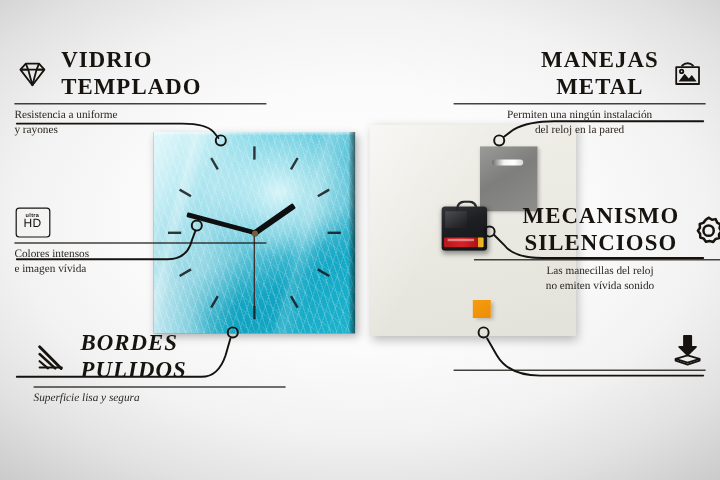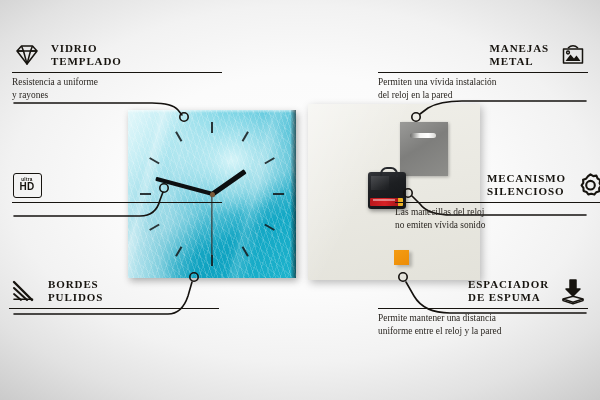--- a/index.html
+++ b/index.html
@@ -226,42 +226,42 @@
     box-shadow: 3px 2px 3px rgba(0,0,0,0.22);
   }
 
   
   .callout {
     position: absolute;
     z-index: 8;
     width: 210px;
   }
   .callout.left  { text-align: left;  }
-  .callout.right { text-align: left; }
+  .callout.right { text-align: center; }
 
   .callout-head {
     display: flex;
     align-items: center;
     gap: 9px;
   }
   .callout.right .callout-head {
     flex-direction: row-reverse;
   }
   .callout-icon {
     flex: 0 0 auto;
     width: 30px;
     height: 30px;
     display: flex;
     align-items: center;
     justify-content: center;
     color: #17140f;
   }
   .callout-title {
     font-family: "Liberation Serif", serif;
-    font-size: 11px;
+    font-size: 19px;
     font-weight: 700;
     letter-spacing: 0.9px;
     line-height: 1.16;
     color: #17140f;
     text-transform: uppercase;
     white-space: pre-line;
   }
   .callout-rule {
     height: 0;
     border-top: 1.4px solid #17140f;
@@ -273,21 +273,21 @@
     font-size: 9.4px;
     line-height: 1.34;
     color: #2b2722;
     margin-top: 3px;
     white-space: pre-line;
   }
 
   
   #callout-vidrio    { left: 12px;  top: 40px;  }
   #callout-impresion { left: 12px;  top: 170px; }
-  #callout-bordes    { left: 9px;  top: 276px; }
+  #callout-bordes    { left: 28px;  top: 276px; font-style: italic; }
   #callout-manejas   { left: 378px; top: 40px;  }
   #callout-mecanismo { left: 395px; top: 170px; }
   #callout-espaciado { left: 378px; top: 276px; }
 
   .hd-badge {
     width: 27px;
     height: 23px;
     border: 1.6px solid #17140f;
     border-radius: 3px;
     display: flex;
@@ -297,21 +297,21 @@
     line-height: 1;
   }
   .hd-badge .u {
     font-size: 4.6px;
     letter-spacing: 0.3px;
     font-family: "Liberation Sans", sans-serif;
     font-weight: 700;
   }
   .hd-badge .hd {
     font-size: 10px;
-    font-weight: 700;
+    font-weight: 400;
     font-family: "Liberation Sans", sans-serif;
     letter-spacing: 0.2px;
   }
 </style>
 </head>
 <body>
 
 <div id="infographic">
 
   <div class="product" id="clock-front">
@@ -402,57 +402,60 @@
   <div class="callout left" id="callout-impresion">
     <div class="callout-head">
       <span class="callout-icon">
         <span class="hd-badge">
           <span class="u">ultra</span>
           <span class="hd">HD</span>
         </span>
       </span>
     </div>
     <div class="callout-rule"></div>
+    <div class="callout-desc">Colores intensos
+e imagen vívida</div>
   </div>
 
   <div class="callout left" id="callout-bordes">
     <div class="callout-head">
       <span class="callout-icon">
         <svg width="26" height="24" viewBox="0 0 26 24">
           <g fill="none" stroke="currentColor" stroke-linecap="round">
             <path d="M3,3 L21,21" stroke-width="2.4"></path>
             <path d="M3,9 L16,21" stroke-width="2.1"></path>
             <path d="M3,15 L10,21" stroke-width="1.8"></path>
             <path d="M3,20.3 L21.5,20.3" stroke-width="1.6"></path>
           </g>
         </svg>
       </span>
       <span class="callout-title">BORDES
 PULIDOS</span>
     </div>
     <div class="callout-rule"></div>
+    <div class="callout-desc">Superficie lisa y segura</div>
   </div>
 
   <div class="callout right" id="callout-manejas">
     <div class="callout-head">
       <span class="callout-icon">
         <svg width="28" height="25" viewBox="0 0 28 25">
           <g fill="none" stroke="currentColor" stroke-width="1.5" stroke-linejoin="round">
             <path d="M9,5 Q14,0.5 19,5"></path>
             <rect x="4.5" y="6" width="19" height="14"></rect>
             <path d="M6.5,18 L11.5,11.5 L15,15.5 L17.5,12.5 L21.5,18 Z" fill="currentColor" stroke="none"></path>
             <circle cx="9" cy="9.5" r="1.4"></circle>
           </g>
         </svg>
       </span>
       <span class="callout-title">MANEJAS
 METAL</span>
     </div>
     <div class="callout-rule"></div>
-    <div class="callout-desc">Permiten una vívida instalación
+    <div class="callout-desc">Permiten una ningún instalación
 del reloj en la pared</div>
   </div>
 
   <div class="callout right" id="callout-mecanismo">
     <div class="callout-head">
       <span class="callout-icon">
         <svg width="27" height="27" viewBox="0 0 27 27">
           <g fill="none" stroke="currentColor" stroke-width="2.1" stroke-linejoin="round">
             <path d="M13.5,2.4 L16.3,4.1 L19.4,3.6 L20.6,6.5 L23.3,8.1 L22.6,11.2 L24.1,13.8
                      L22.2,16.2 L22.3,19.3 L19.3,20.2 L17.3,22.6 L14.3,21.8 L11.3,22.4
@@ -474,21 +477,17 @@
     <div class="callout-head">
       <span class="callout-icon">
         <svg width="28" height="27" viewBox="0 0 28 27">
           <g fill="none" stroke="currentColor" stroke-width="1.5" stroke-linejoin="round">
             <path d="M11,2 L17,2 L17,11 L21,11 L14,18 L7,11 L11,11 Z" fill="currentColor"></path>
             <path d="M14,18.2 L24,21 L14,24.2 L4,21 Z"></path>
             <path d="M4,21 L4,22.6 L14,25.8 L24,22.6 L24,21"></path>
           </g>
         </svg>
       </span>
-      <span class="callout-title">ESPACIADOR
-DE ESPUMA</span>
-    </div>
-    <div class="callout-rule"></div>
-    <div class="callout-desc">Permite mantener una distancia
-uniforme entre el reloj y la pared</div>
+    </div>
+    <div class="callout-rule"></div>
   </div>
 
 </div>
 
 </body></html>

